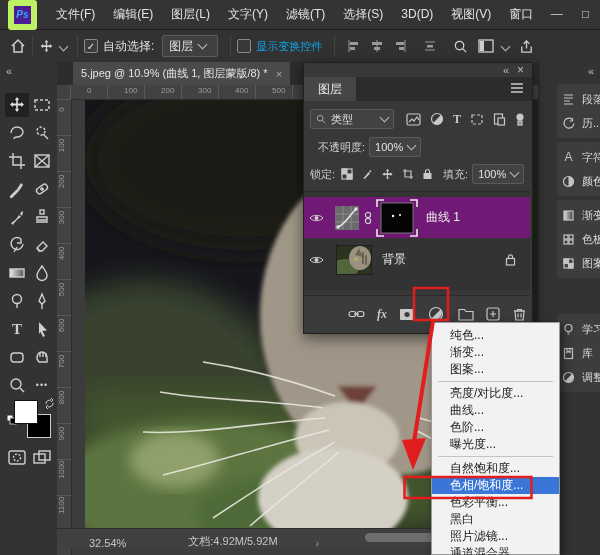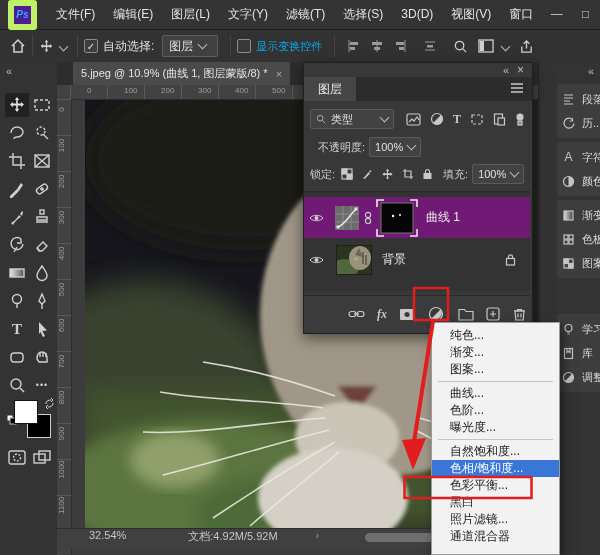--- a/index.html
+++ b/index.html
@@ -35,21 +35,21 @@
   
   #canvas-area{left:57px;top:85px;width:481px;height:470px;background:#3c3c3c;overflow:hidden;}
   .ruler{background:#424242;color:#9c9c9c;font-size:8px;}
   #hruler{position:absolute;left:13px;top:0;width:468px;height:14px;border-bottom:1px solid #2c2c2c;
           background-image:repeating-linear-gradient(to right,#5a5a5a 0 1px,transparent 1px 37px);}
   #vruler{position:absolute;left:0;top:14px;width:14px;height:456px;border-right:1px solid #2c2c2c;
           background-image:repeating-linear-gradient(to bottom,#5a5a5a 0 1px,transparent 1px 36px);}
   .htick{position:absolute;top:1px;}
   .vtick{position:absolute;left:-6px;transform:rotate(-90deg);width:20px;text-align:center;}
   #statusbar{position:absolute;left:0;top:443px;width:481px;height:20px;background:#404040;border-top:1px solid #2d2d2d;
-             color:#c6c6c6;font-size:11px;display:flex;align-items:flex-start;}
+             color:#c6c6c6;font-size:11px;display:flex;align-items:flex-end;}
   
   #right-sidebar{left:538px;top:62px;width:62px;height:493px;background:#333;border-left:1px solid #272727;}
   .side-group{position:absolute;left:18px;width:56px;background:#3d3d3d;border-radius:4px;padding:3px 0;}
   .side-item{display:flex;align-items:center;gap:7px;height:24px;padding-left:5px;color:#d8d8d8;font-size:11px;white-space:nowrap;overflow:hidden;}
   .side-item svg{flex:0 0 auto;stroke:#c4c4c4;fill:none;stroke-width:1.2;}
   
   #layers-panel{left:303px;top:62px;width:228px;height:270px;background:#383838;border:1px solid #202020;
                 box-shadow:0 4px 14px rgba(0,0,0,.55);z-index:30;}
   #lp-tab{position:absolute;left:0;top:14px;width:52px;height:24px;background:#464646;color:#ececec;
           font-size:12px;display:flex;align-items:center;justify-content:center;}
@@ -706,20 +706,21 @@
           </svg>
       </span>
     </div>
   </div>
 
   <div id="adj-menu" class="abs">
     <div class="adj-item">纯色...</div>
     <div class="adj-item">渐变...</div>
     <div class="adj-item">图案...</div>
     <div class="adj-sep"></div>
+    <div class="adj-item">亮度/对比度...</div>
     <div class="adj-item">曲线...</div>
     <div class="adj-item">色阶...</div>
     <div class="adj-item">曝光度...</div>
     <div class="adj-sep"></div>
     <div class="adj-item">自然饱和度...</div>
     <div class="adj-item hl">色相/饱和度...</div>
     <div class="adj-item">色彩平衡...</div>
     <div class="adj-item">黑白</div>
     <div class="adj-item">照片滤镜...</div>
     <div class="adj-item">通道混合器</div>

